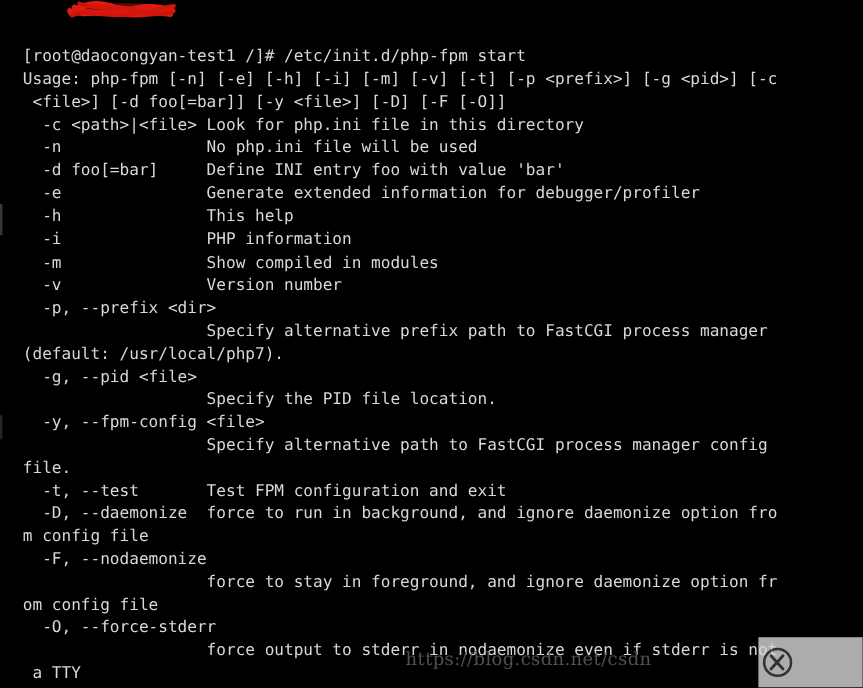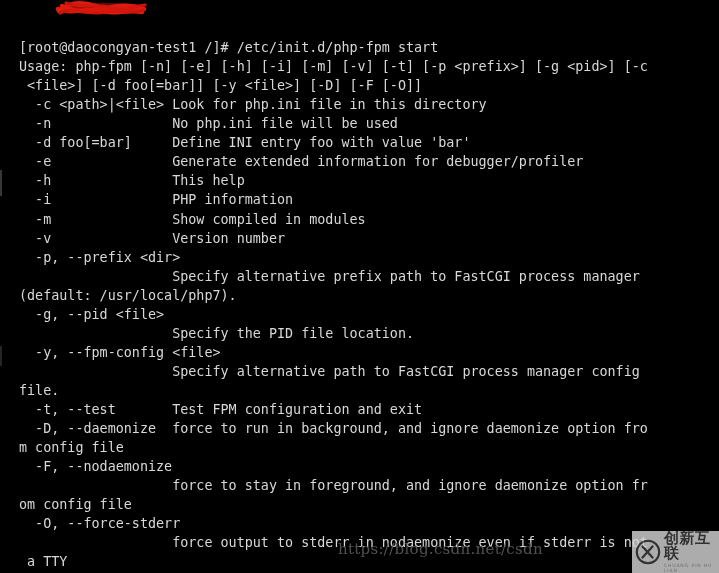--- a/index.html
+++ b/index.html
@@ -158,17 +158,13 @@
 <div id="url-watermark">https://blog.csdn.net/csdn</div>
 
 <div id="brand-watermark">
   <div id="brand-mark">
     <svg width="26" height="26" viewBox="0 0 26 26" xmlns="http://www.w3.org/2000/svg">
       <circle cx="13" cy="13" r="11.2" fill="none" stroke="#3f3f3f" stroke-width="2.1"></circle>
       <path d="M7.5 7.5 L17.5 18.5 M17.5 7.5 L7.5 18.5" stroke="#3f3f3f" stroke-width="2.3" stroke-linecap="round"></path>
       <path d="M13 4.2 A 9 9 0 0 0 13 21.8" fill="#d8d8d8" opacity="0"></path>
     </svg>
   </div>
-  <div id="brand-text">
-    <div id="brand-cn">创新互联</div>
-    <div id="brand-en">CHUANG XIN HU LIAN</div>
-  </div>
 </div>
 
 </body></html>

